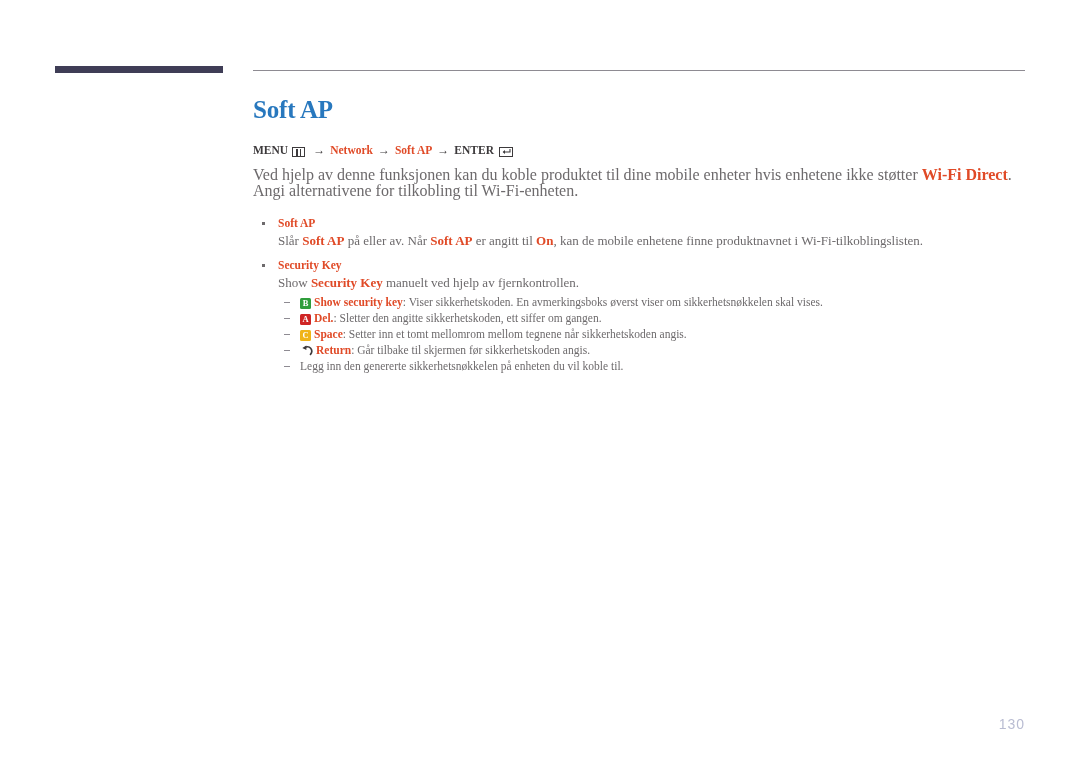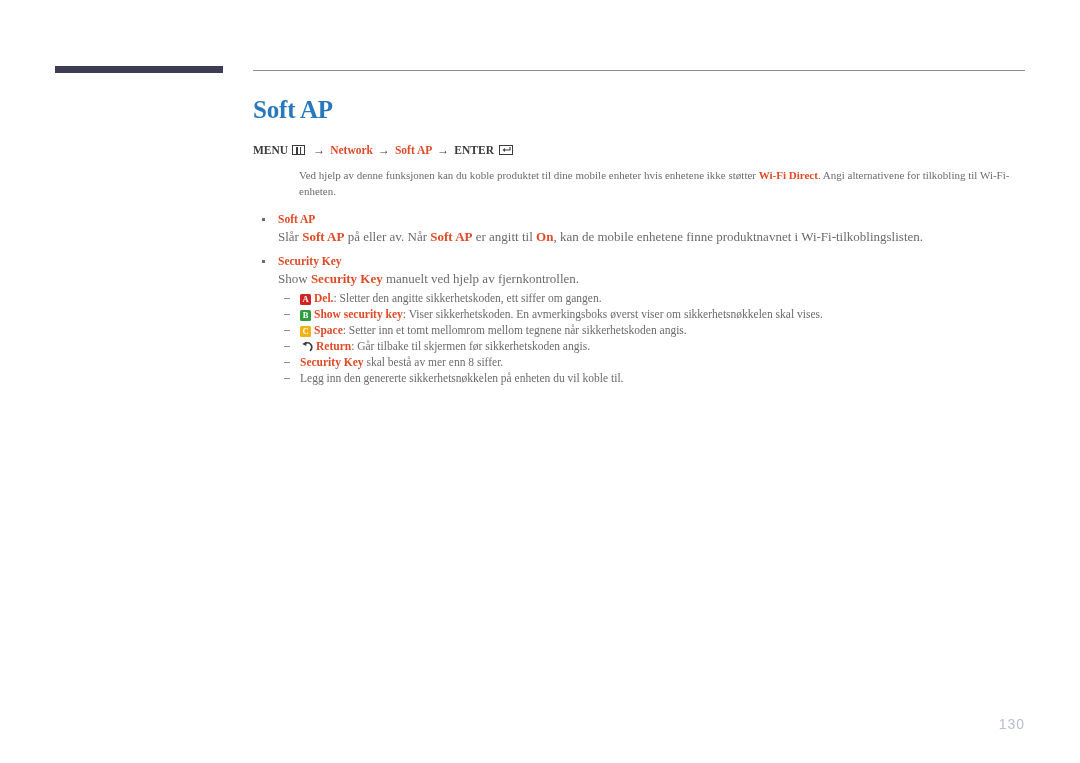--- a/index.html
+++ b/index.html
@@ -59,21 +59,21 @@
     line-height: 30px;
   }
 
   
   .menu-path {
     margin-top: 18px;
     font-size: 11.5px;
     font-weight: bold;
     color: #3d3a3c;
     display: flex;
-    align-items: center;
+    align-items: flex-end;
     gap: 0px;
     line-height: 14px;
     white-space: nowrap;
   }
   .menu-path .accent { color: #e04a27; }
   .menu-path .arrow {
     color: #3d3a3c;
     font-weight: normal;
     padding: 0 5px;
     font-size: 12px;
@@ -109,24 +109,23 @@
     position: relative;
     margin-left: 5px;
     vertical-align: middle;
     box-sizing: border-box;
   }
   .icon-enter svg { position: absolute; left: 1px; top: 0px; }
 
   
   .intro {
     margin-top: 10px;
-    font-size: 11px;
+    font-size: 16px;
     line-height: 16px;
     color: #6d6a6c;
-    margin-left: 46px;
   }
   .intro b { color: #e04a27; }
 
   
   ul.bullets {
     list-style: none;
     margin: 12px 0 0 0;
     padding: 0;
   }
   ul.bullets > li { margin-bottom: 8px; }
@@ -257,32 +256,31 @@
       <div class="bullet-head">Soft AP</div>
       <div class="bullet-body"><span>Slår </span><b>Soft AP</b><span> på eller av. Når </span><b>Soft AP</b><span> er angitt til </span><b>On</b><span>, kan de mobile enhetene finne produktnavnet i Wi-Fi-tilkoblingslisten.</span></div>
     </li>
 
     <li>
       <div class="bullet-head">Security Key</div>
       <div class="bullet-body"><span>Show </span><b>Security Key</b><span> manuelt ved hjelp av fjernkontrollen.</span></div>
 
       <ul class="dashes">
 
+        <li><span class="keycap key-b">B</span><b>Show security key</b><span>: Viser sikkerhetskoden. En avmerkingsboks øverst viser om sikkerhetsnøkkelen skal vises.</span></li>
+
         <li><span class="keycap key-a">A</span><b>Del.</b><span>: Sletter den angitte sikkerhetskoden, ett siffer om gangen.</span></li>
-
-        <li><span class="keycap key-b">B</span><b>Show security key</b><span>: Viser sikkerhetskoden. En avmerkingsboks øverst viser om sikkerhetsnøkkelen skal vises.</span></li>
 
         <li><span class="keycap key-c">C</span><b>Space</b><span>: Setter inn et tomt mellomrom mellom tegnene når sikkerhetskoden angis.</span></li>
 
         <li><span class="icon-return"><svg width="13" height="11" viewBox="0 0 13 11">
                 <path d="M10.5 9.3 A4 4 0 1 0 4.6 3.1" stroke="#3d3a3c" stroke-width="1.7" fill="none" stroke-linecap="round"></path>
                 <path d="M6.4 0.6 L6.4 5.0 L2.3 3.0 Z" fill="#3d3a3c"></path>
               </svg></span><b>Return</b><span>: Går tilbake til skjermen før sikkerhetskoden angis.</span></li>
 
-        <li><b>Security Key</b><span> skal bestå av mer enn 8 siffer.</span></li>
 
         <li><span>Legg inn den genererte sikkerhetsnøkkelen på enheten du vil koble til.</span></li>
 
 
       </ul>
     </li>
 
   </ul>
 
 </div>

